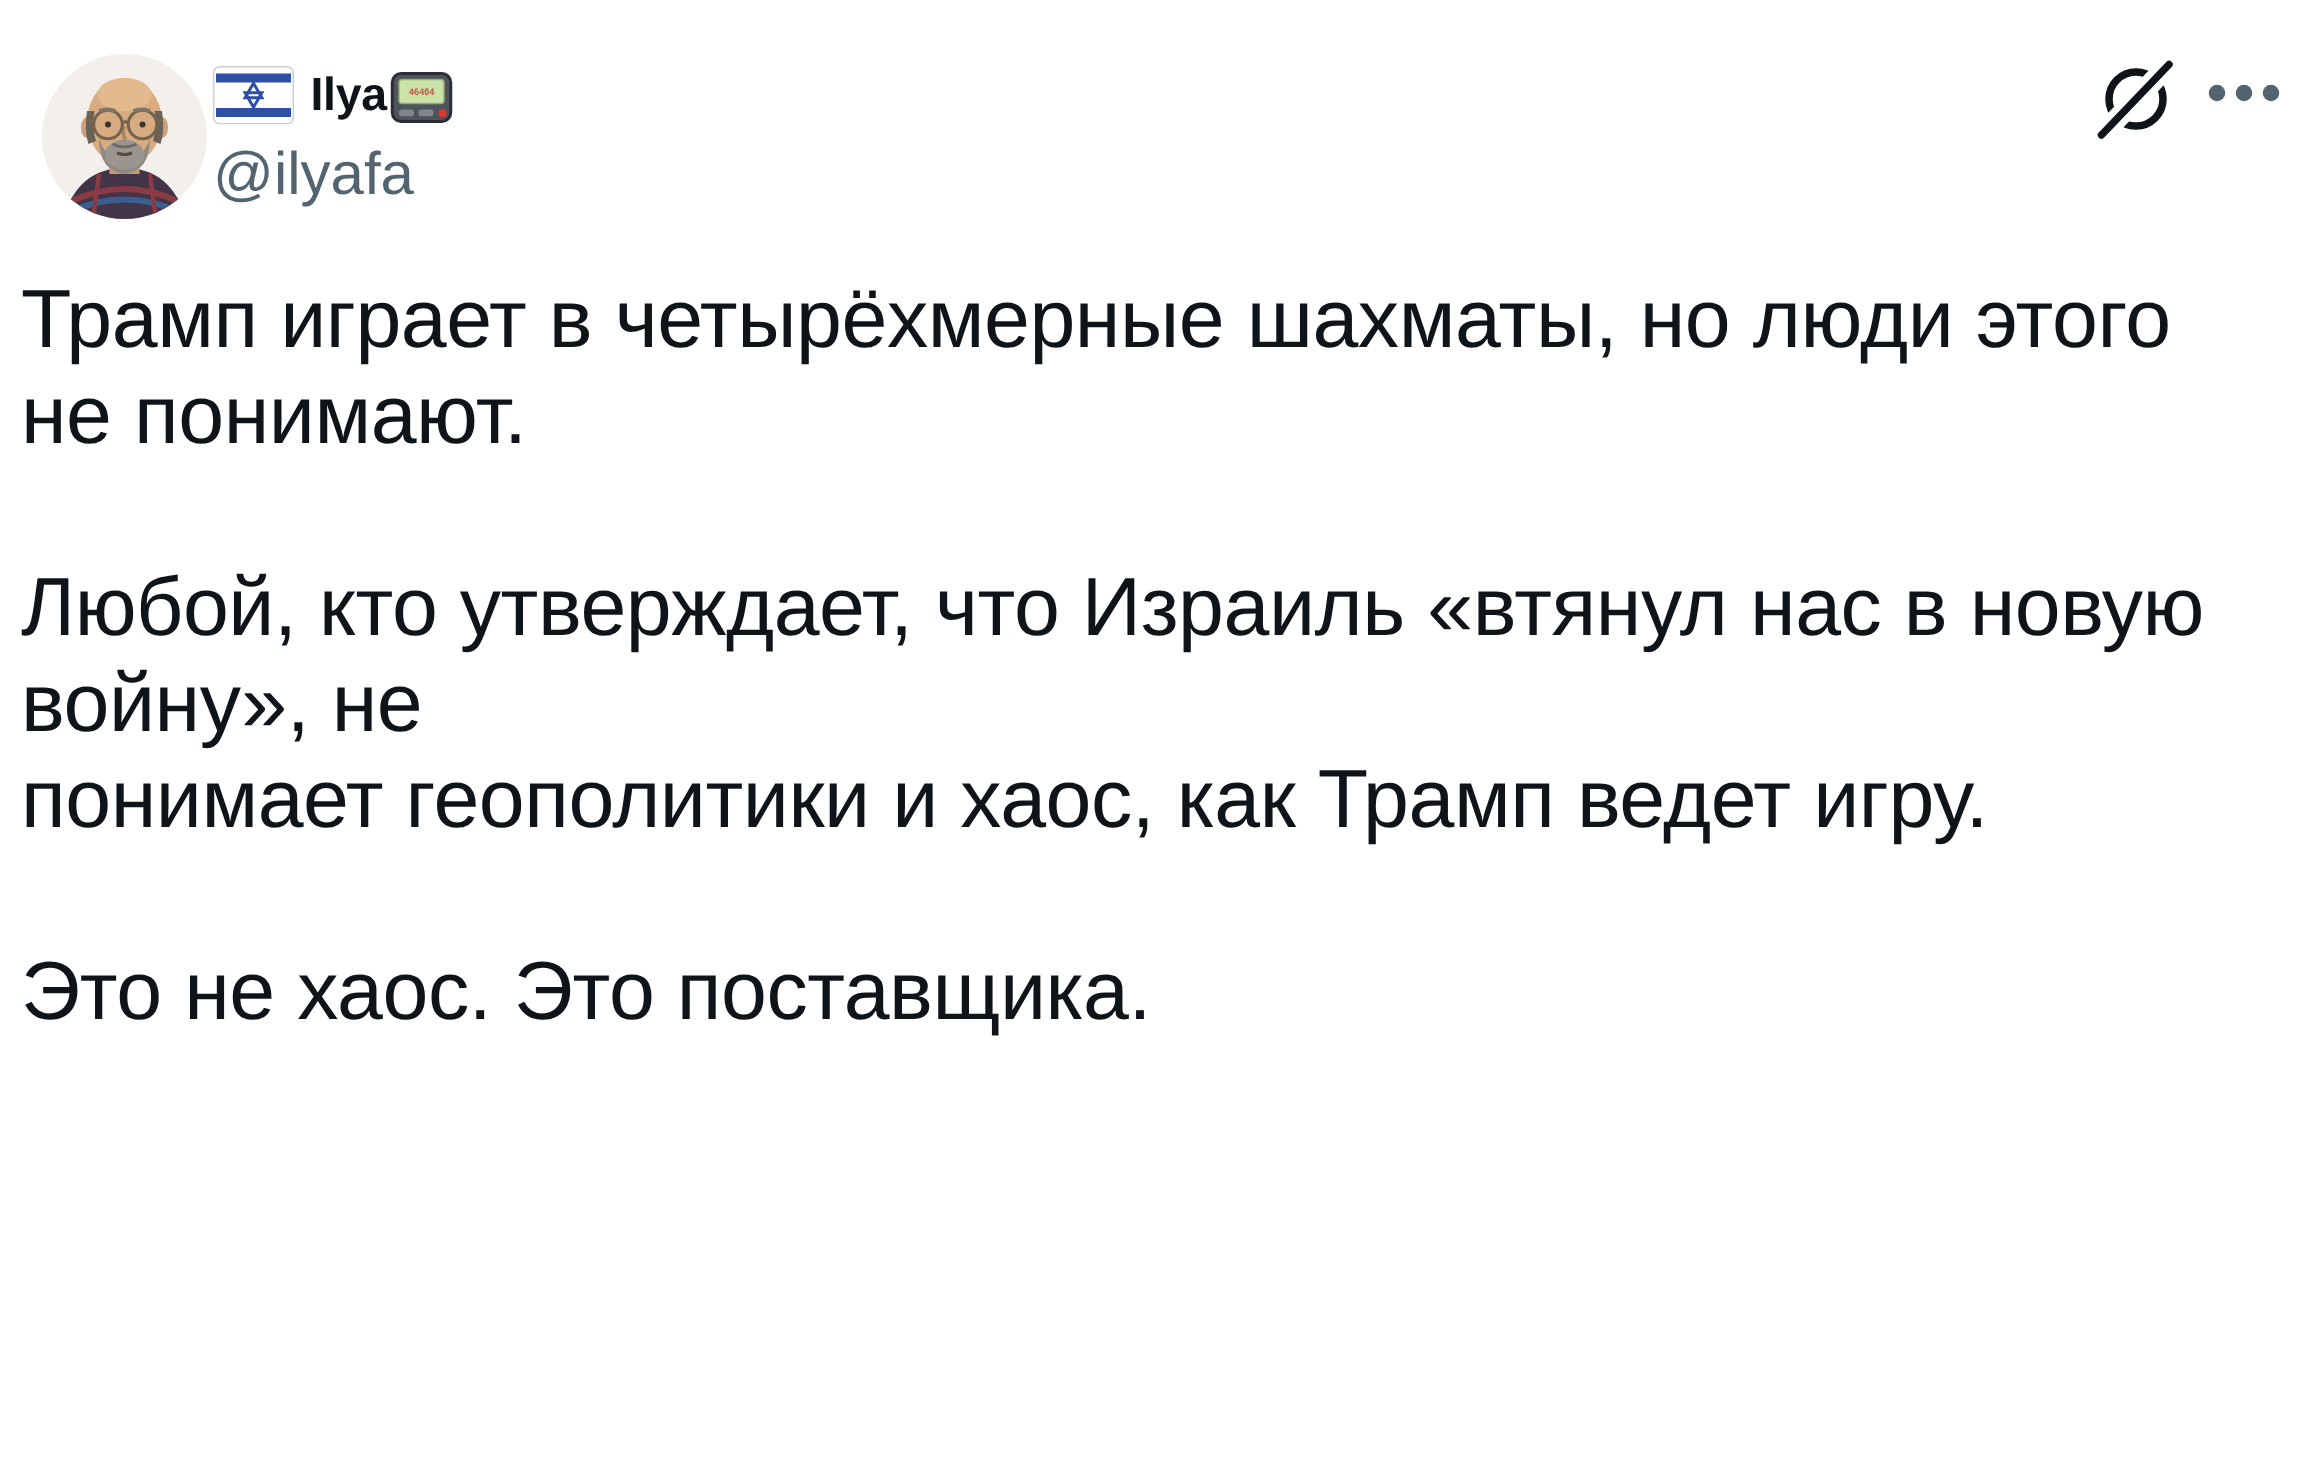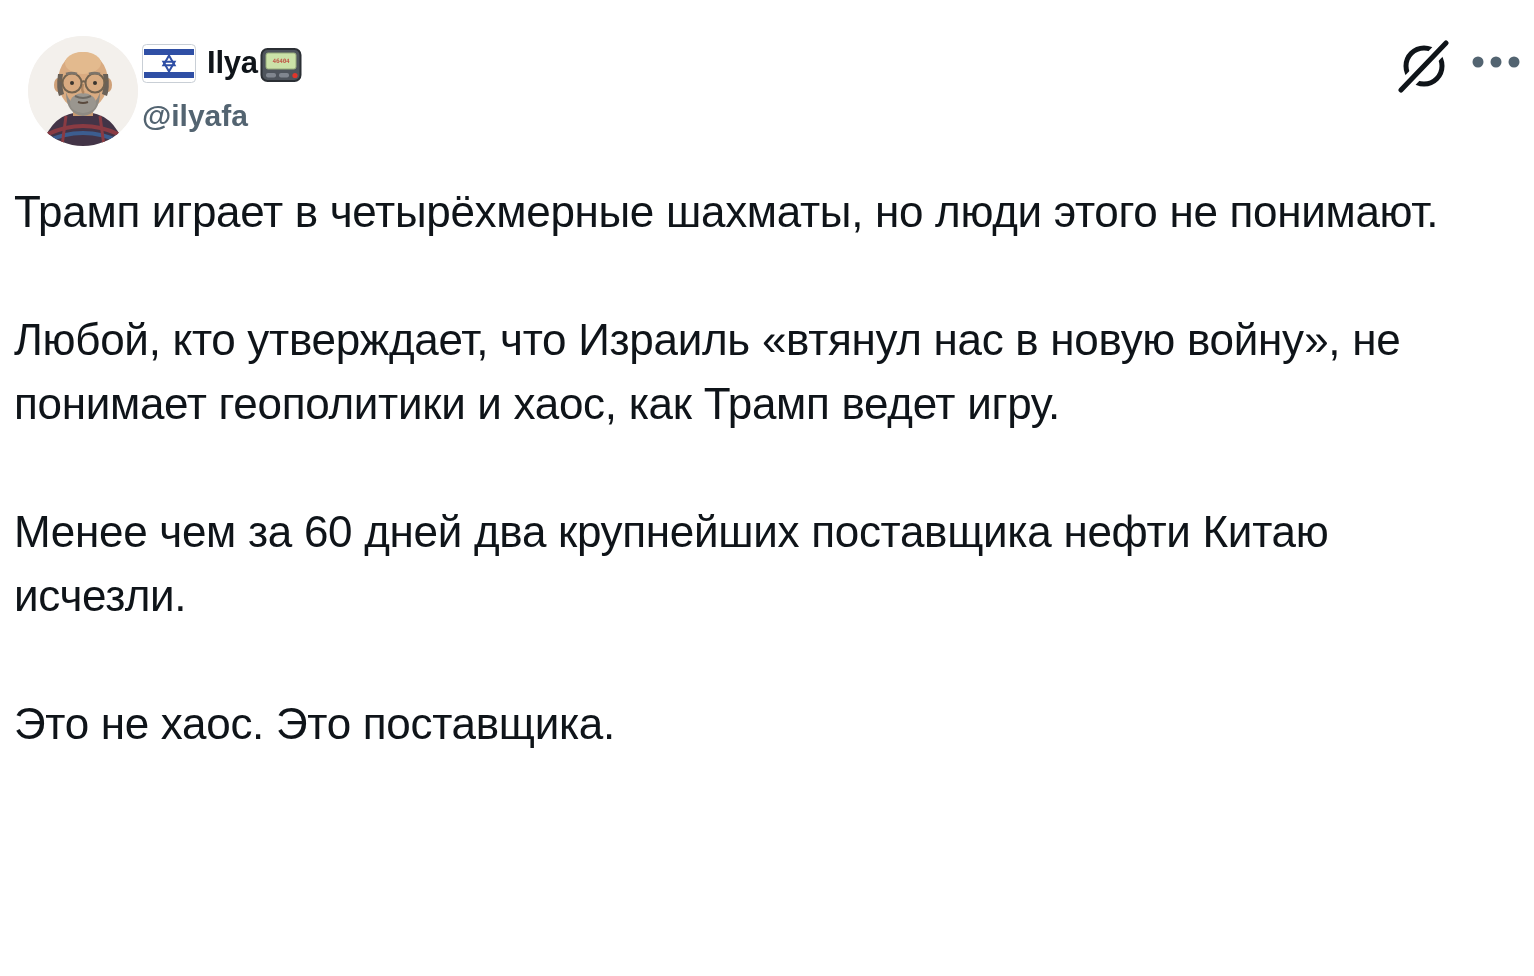--- a/index.html
+++ b/index.html
@@ -36,39 +36,38 @@
     font-size: 31px;
     font-weight: bold;
     letter-spacing: -0.2px;
     cursor: pointer;
     white-space: nowrap;
   }
   .emoji-flag { display: inline-block; margin-right: 11px; line-height: 0; }
   .emoji-pager { display: inline-block; margin: 0 2px; line-height: 0; position: relative; top: 2px; }
   .user-handle {
     margin-top: 10px;
-    font-size: 30px;
+    font-size: 40px;
     line-height: 40px;
     color: #536471;
     cursor: pointer;
-    font-weight: bold;
   }
   .header-actions button {
     position: absolute;
     border: none; background: transparent; padding: 0; margin: 0;
     cursor: pointer; line-height: 0;
   }
   .grok-btn { left: 1396px; top: 40px; }
   .more-btn { left: 1464px; top: 56px; }
 
   
   .tweet-body { padding: 34px 14px 0 14px; }
   .tweet-body p {
     margin: 0 0 64px 0;
-    font-size: 44px;
+    font-size: 55px;
     line-height: 64px;
     letter-spacing: -0.3px;
     white-space: pre-wrap;
     color: #0f1419;
   }
 </style>
 </head>
 <body>
 
 <div class="tweet-card">
@@ -162,18 +161,16 @@
           </svg>
         </span>
       </button>
     </div>
   </div>
 
   <div class="tweet-body">
     <p>Трамп играет в четырёхмерные шахматы, но люди этого не понимают.</p>
     <p>Любой, кто утверждает, что Израиль «втянул нас в новую войну», не
 понимает геополитики и хаос, как Трамп ведет игру.</p>
-    <p>Менее чем за 60 дней два крупнейших поставщика нефти Китаю
-исчезли.</p>
     <p>Это не хаос. Это поставщика.</p>
   </div>
 
 </div>
 
 </body></html>

